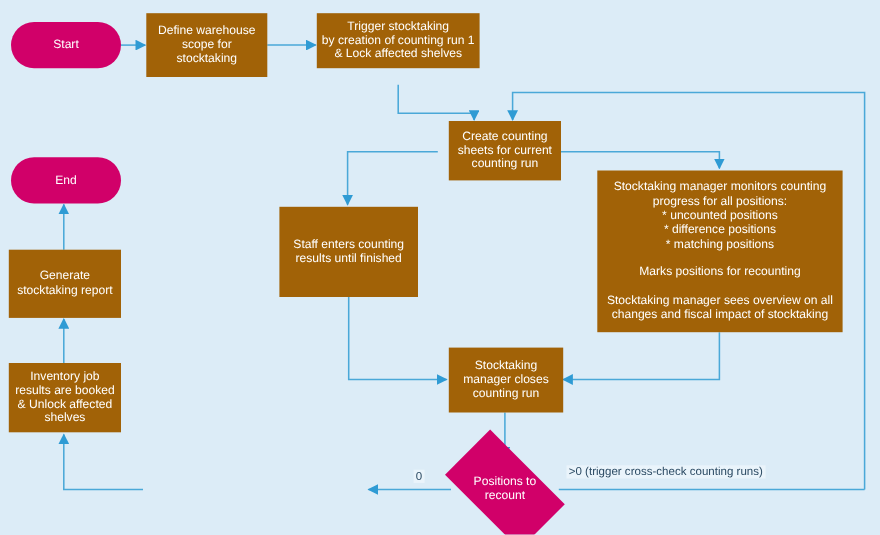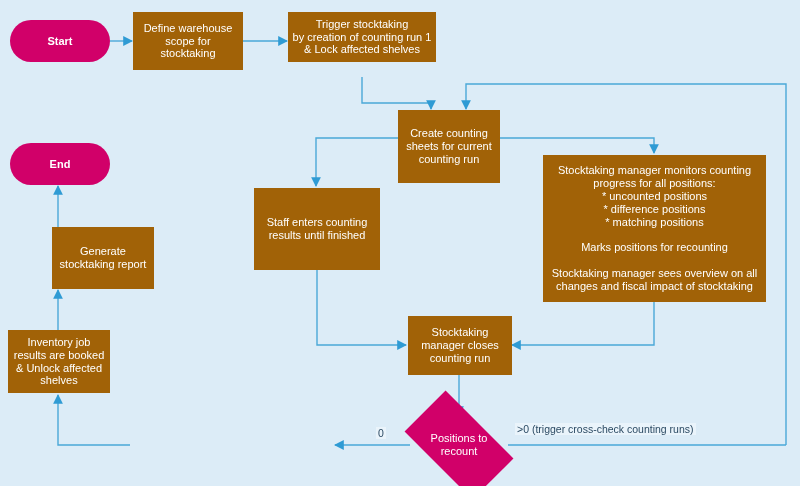--- a/index.html
+++ b/index.html
@@ -14,21 +14,21 @@
   .edges{position:absolute;left:0;top:0;width:800px;height:486px;z-index:1;}
   .node{
     position:absolute;z-index:2;
     display:flex;align-items:center;justify-content:center;
     text-align:center;color:#ffffff;
     box-sizing:border-box;
     line-height:1.18;
     white-space:pre-line;
   }
   .proc{background:#a16207;font-size:11px;}
-  .term{background:#d10069;border-radius:999px;font-size:11px;font-weight:bold;}
+  .term{background:#d10069;border-radius:999px;font-size:11px;}
   .dec{background:transparent;font-size:11px;}
   .dec .dec-shape{
     position:absolute;left:0;top:0;width:100%;height:100%;
     background:#d10069;
     transform:rotate(45deg);
     z-index:-1;
   }
   .dec .dec-label{position:relative;z-index:1;line-height:1.15;text-align:center;}
   .edgelabel{
     position:absolute;z-index:3;
@@ -92,21 +92,21 @@
 scope for
 stocktaking</span>
   </div>
 
   <div class="node proc" style="left:288px;top:12px;width:148px;height:50px;">
     <span>Trigger stocktaking
 by creation of counting run 1
 &amp; Lock affected shelves</span>
   </div>
 
-  <div class="node proc" style="left:398px;top:110px;width:102px;height:73px;">
+  <div class="node proc" style="left:408px;top:110px;width:102px;height:54px;">
     <span>Create counting
 sheets for current
 counting run</span>
   </div>
 
   <div class="node proc" style="left:543px;top:155px;width:223px;height:147px;">
     <span>Stocktaking manager monitors counting
 progress for all positions:
 * uncounted positions
 * difference positions
@@ -136,21 +136,21 @@
   </div>
 
 
   <div class="node proc" style="left:8px;top:330px;width:102px;height:63px;">
     <span>Inventory job
 results are booked
 &amp; Unlock affected
 shelves</span>
   </div>
 
-  <div class="node proc" style="left:8px;top:227px;width:102px;height:62px;margin-left:44px;">
+  <div class="node proc" style="left:8px;top:227px;width:102px;height:62px;">
     <span>Generate
 stocktaking report</span>
   </div>
 
   <div class="node term" style="left:10px;top:143px;width:100px;height:42px;">
     <span>End</span>
   </div>
 
   <div class="edgelabel" style="left:376px;top:427px;">0</div>
 

